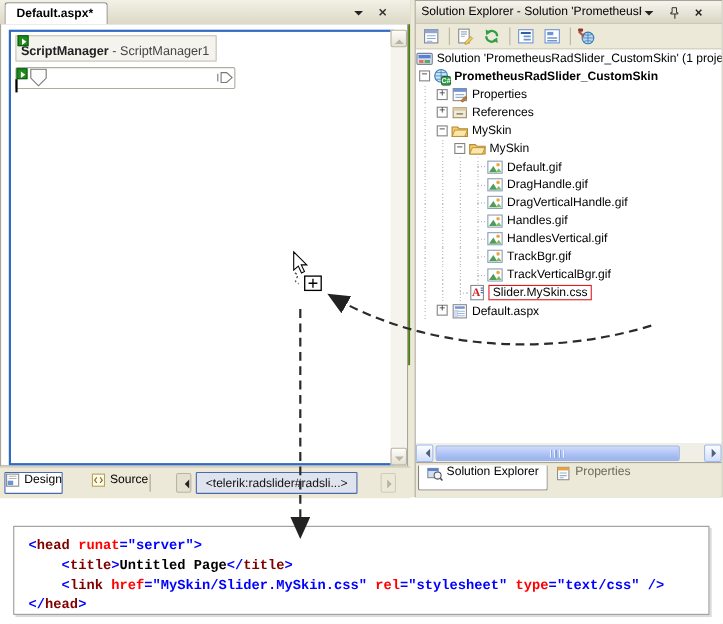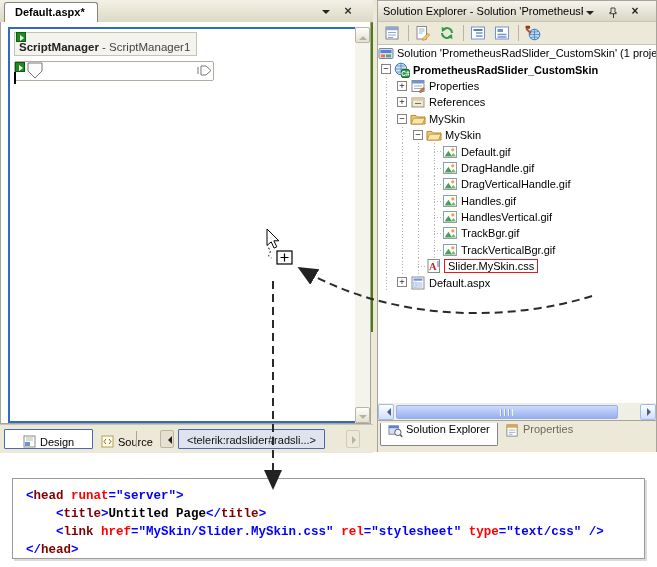--- a/index.html
+++ b/index.html
@@ -23,21 +23,21 @@
   .smart-tag::before{content:"";position:absolute;left:3px;top:2px;border:3px solid transparent;border-left:4px solid #fff;}
   .slider-box{position:absolute;left:4px;top:32px;width:200px;height:20px;background:#fff;border:1px solid #b0aca0;border-radius:2px;box-sizing:border-box;}
   .caret{position:absolute;left:4px;top:43px;width:2px;height:12px;background:#000;}
   .v-scroll{position:absolute;right:0;top:5px;width:15px;height:396px;background:#f4f3ec;}
   .sb-vbtn{position:absolute;left:0;width:15px;height:16px;background:linear-gradient(#fdfdfb,#e4e1d1);border:1px solid #b9b5a4;border-radius:2px;box-sizing:border-box;}
   .sb-vbtn.up{top:0;}  .sb-vbtn.down{bottom:0;}
   .sb-vbtn::before{content:"";position:absolute;left:3px;border:4px solid transparent;}
   .sb-vbtn.up::before{top:4px;border-bottom-color:#b6b3a2;}
   .sb-vbtn.down::before{top:7px;border-top-color:#b6b3a2;}
   .view-bar{position:absolute;left:0;top:424px;width:373px;height:28px;background:#ece9d8;border-top:1px solid #c9c5b2;}
-  .vb-btn{position:absolute;top:4px;height:20px;display:flex;align-items:flex-end;gap:4px;font-size:11px;color:#000;background:transparent;border:1px solid transparent;padding:0 18px;box-sizing:border-box;}
+  .vb-btn{position:absolute;top:4px;height:20px;display:flex;align-items:flex-start;gap:4px;font-size:11px;color:#000;background:transparent;border:1px solid transparent;padding:0 0;box-sizing:border-box;}
   .vb-btn.active{background:#fff;border:1px solid #4a67b0;border-radius:1px;}
   .vb-design{left:4px;}
   .vb-source{left:82px;}
   .vsep{position:absolute;left:136px;top:6px;width:1px;height:16px;background:#a9a49a;}
   .nav-arrow{position:absolute;top:5px;width:14px;height:18px;background:#e4e1d1;border:1px solid #b9b5a4;border-radius:2px;box-sizing:border-box;}
   .nav-left{left:160px;}
   .nav-left::before{content:"";position:absolute;left:3px;top:5px;border:4px solid transparent;border-right-color:#222;}
   .nav-right{left:346px;background:#ece9d8;border-color:#cfccba;}
   .nav-right::before{content:"";position:absolute;left:5px;top:5px;border:4px solid transparent;border-left-color:#b6b3a2;}
   .tag-nav{position:absolute;left:178px;top:4px;height:20px;padding:1px 8px;background:#dfe3ee;border:1px solid #4a67b0;border-radius:1px;font-size:11px;line-height:18px;color:#111;white-space:nowrap;box-sizing:border-box;}

